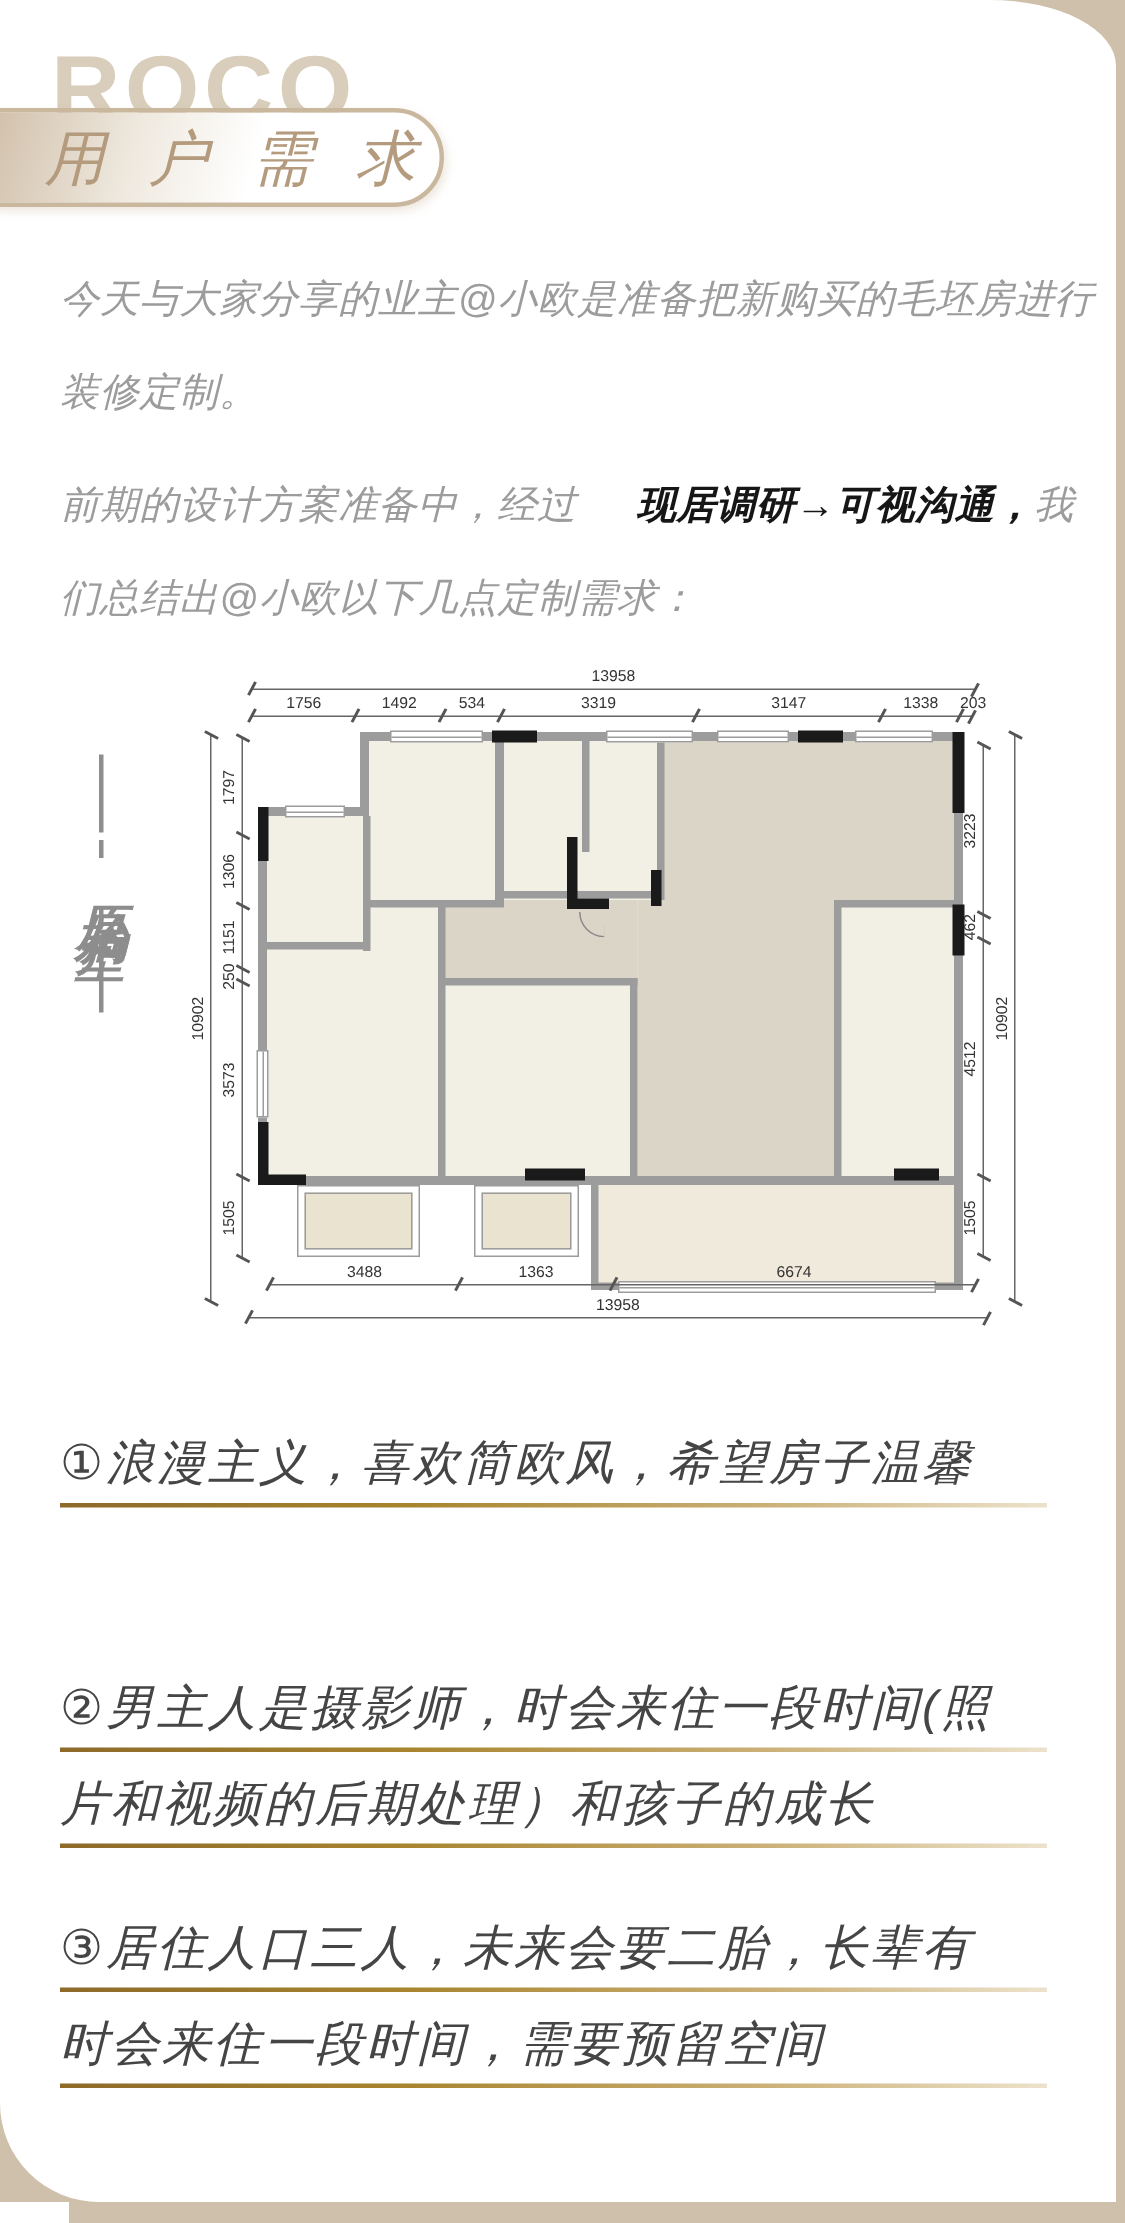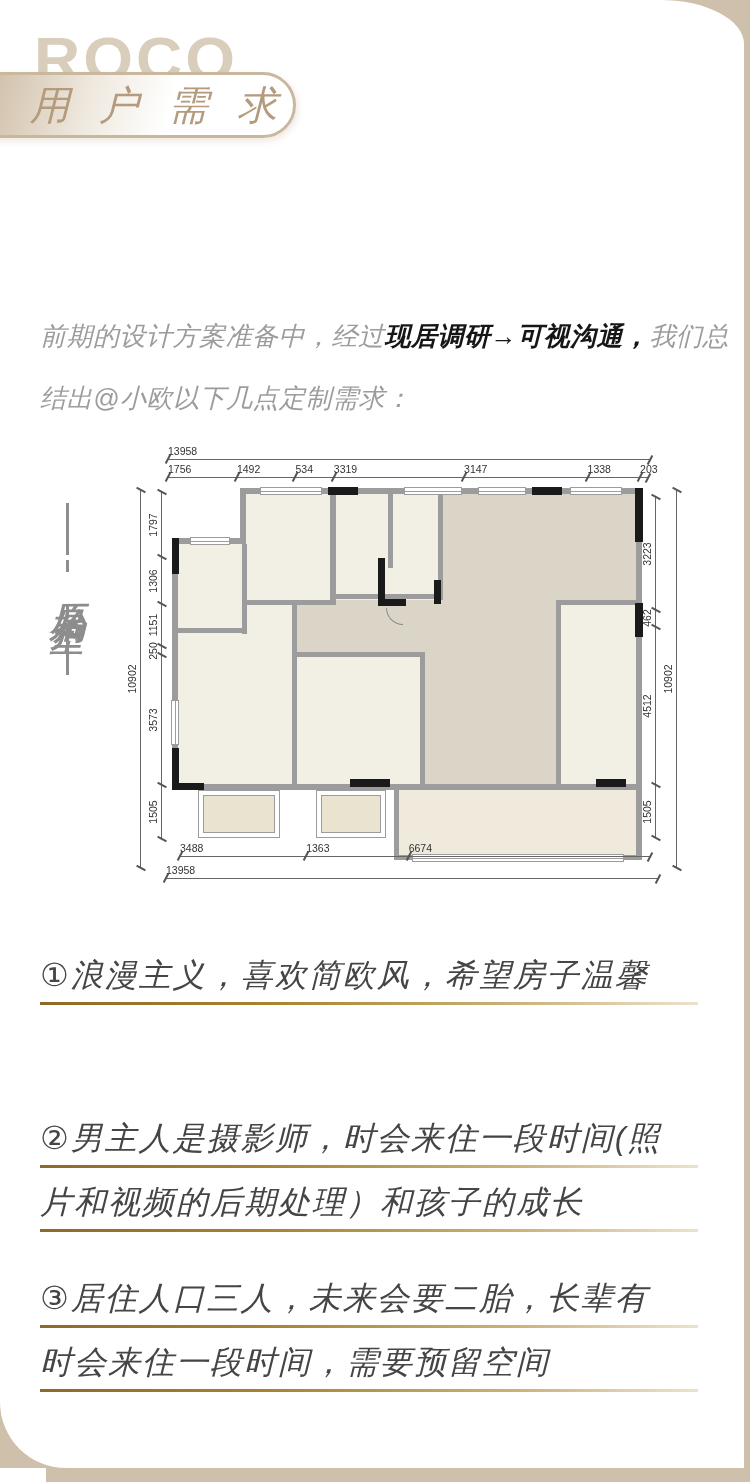--- a/index.html
+++ b/index.html
@@ -14,21 +14,21 @@
          letter-spacing:3px;color:#d9cdbb;transform:scaleY(.96);}
   .badge{position:absolute;left:-36px;top:72px;width:332px;height:66px;border-radius:40px;
          border:3px solid #c9b79e;background:linear-gradient(105deg,#c9b59c 0%,#efe9df 38%,#ffffff 62%);
          display:flex;align-items:center;justify-content:center;padding-left:56px;box-sizing:border-box;
          box-shadow:2px 3px 6px rgba(190,165,130,.25);}
   .badge span{font-size:40px;font-weight:400;font-style:italic;letter-spacing:9px;color:#b49b7e;}
 
   
   .para{position:absolute;left:40px;width:700px;font-size:26px;line-height:62px;
         font-style:italic;color:#9c9c9c;letter-spacing:.5px;}
-  .para b{color:#161616;font-weight:700;}
+  .para b{color:#161616;font-weight:700;margin-left:40px;}
 
   
   .rail{position:absolute;left:50px;top:503px;width:34px;display:flex;flex-direction:column;
         align-items:center;gap:5px;}
   .rail .ln{width:3px;background:#8e8e8e;}
   .rail .vtxt{writing-mode:vertical-rl;text-orientation:upright;font-size:33px;font-weight:700;
         font-style:italic;color:#8d8d8d;letter-spacing:6px;line-height:34px;}
 
   
   .plan{position:absolute;left:172px;top:488px;width:470px;height:380px;}
@@ -45,21 +45,21 @@
   .arc{position:absolute;width:16px;height:16px;border-left:1px solid #8a8a8a;border-bottom:1px solid #8a8a8a;
        border-radius:0 0 0 100%;}
 
   
   .hdim{position:absolute;display:flex;}
   .hdim .seg{position:relative;border-bottom:1px solid #666;}
   .hdim .seg::before{content:"";position:absolute;left:-1px;bottom:-5px;width:2px;height:10px;
        background:#555;transform:rotate(28deg);}
   .hdim::after{content:"";position:absolute;right:-1px;bottom:-5px;width:2px;height:10px;
        background:#555;transform:rotate(28deg);}
-  .hdim .seg span{position:absolute;left:0;right:0;bottom:2px;text-align:left;
+  .hdim .seg span{position:absolute;left:0;right:0;bottom:2px;text-align:center;
        font-size:10.5px;color:#333;white-space:nowrap;}
   .vdim{position:absolute;display:flex;flex-direction:column;width:0;border-left:1px solid #666;}
   .vdim .seg{position:relative;}
   .vdim .seg::before{content:"";position:absolute;top:-1px;left:-5px;width:10px;height:2px;
        background:#555;transform:rotate(28deg);}
   .vdim::after{content:"";position:absolute;bottom:-1px;left:-5px;width:10px;height:2px;
        background:#555;transform:rotate(28deg);}
   .vdim .seg span{position:absolute;top:50%;left:-41px;width:64px;text-align:center;
        font-size:10.5px;color:#333;white-space:nowrap;transform:translateY(-50%) rotate(-90deg);}
 
@@ -74,20 +74,21 @@
 
 <div class="page">
   <div class="card"></div>
   <div class="card-foot"></div>
 
   <div class="brand">ROCO</div>
   <div class="badge">
     <span>用 户 需 求</span>
   </div>
 
+  <div class="para" style="top:168px;">今天与大家分享的业主@小欧是准备把新购买的毛坯房进行装修定制。</div>
   <div class="para" style="top:305px;"><span>前期的设计方案准备中，经过</span><b>现居调研→可视沟通，</b><span>我们总结出@小欧以下几点定制需求：</span></div>
 
   <div class="rail">
     <i class="ln" style="height:52px;"></i>
     <i class="ln" style="height:12px;"></i>
     <div class="vtxt">原始户型</div>
     <i class="ln" style="height:12px;"></i>
     <i class="ln" style="height:52px;"></i>
   </div>
 

